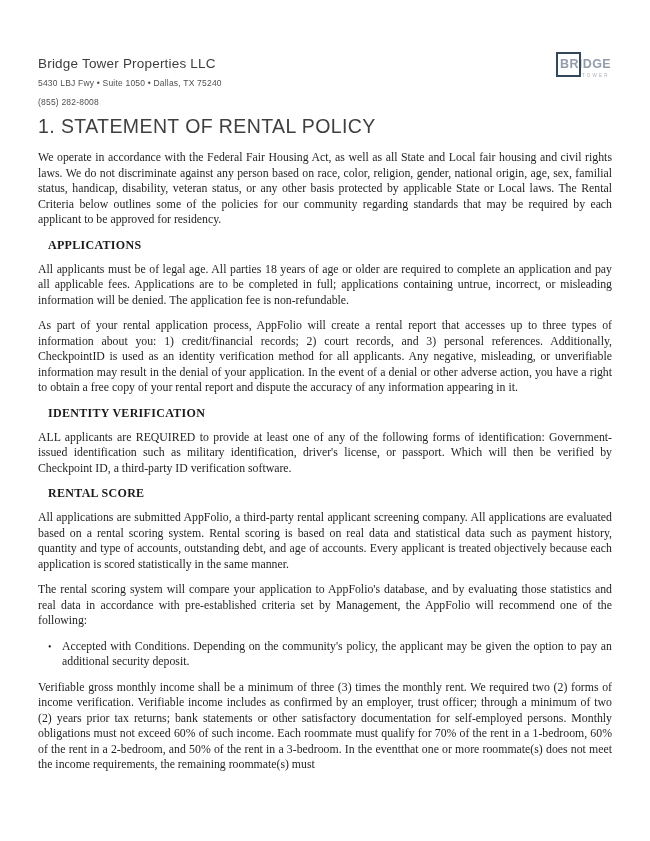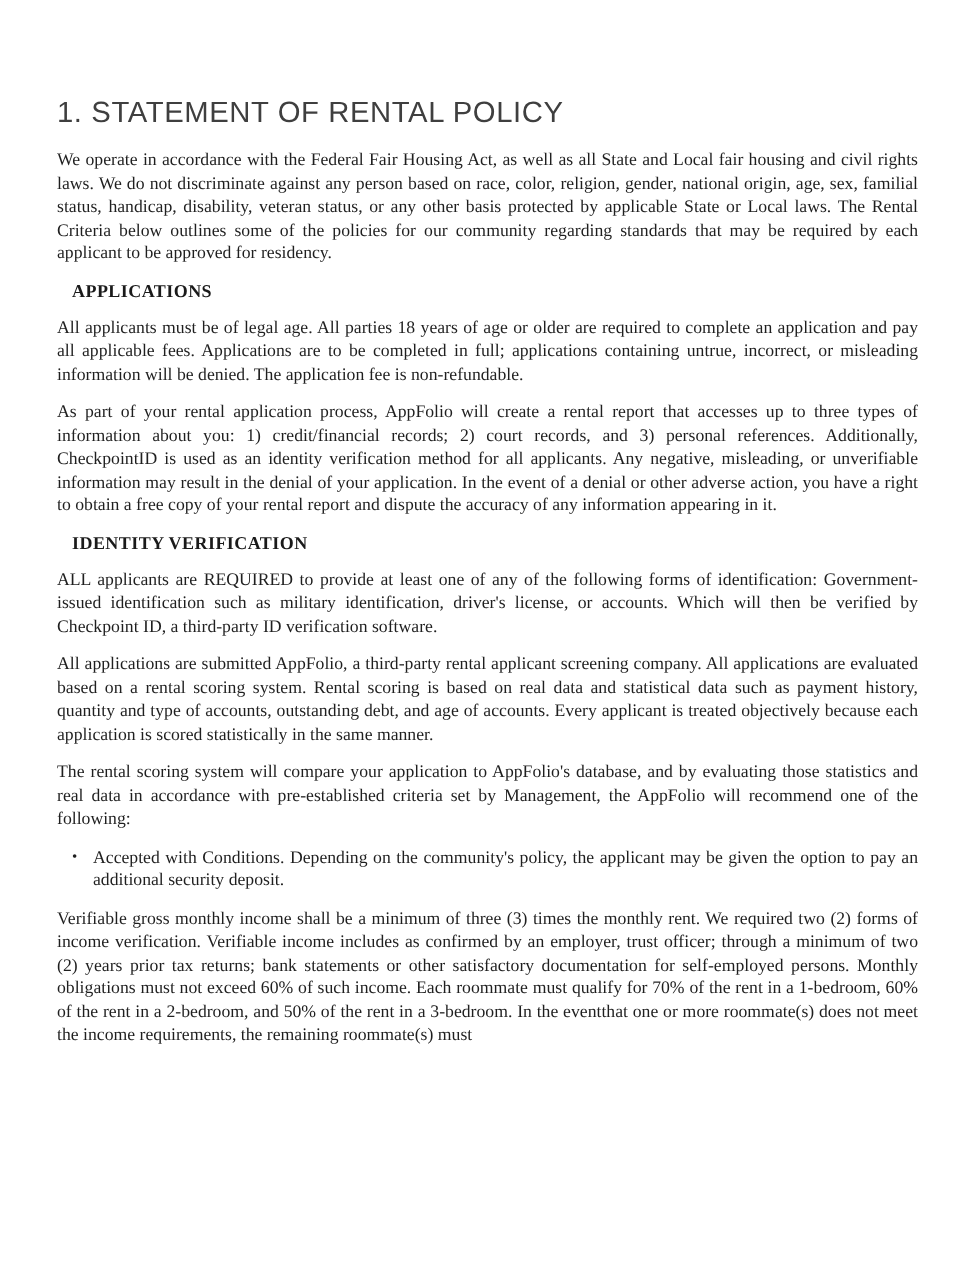--- a/index.html
+++ b/index.html
@@ -115,34 +115,47 @@
     font-size: 10px;
     line-height: 15.5px;
     color: #1f1f1f;
   }
 </style>
 </head>
 <body>
 
 <div class="page">
 
+  <div class="header">
+    <div class="company-block">
+      <div class="company-name">Bridge Tower Properties LLC</div>
+      <div class="company-address">5430 LBJ Fwy • Suite 1050 • Dallas, TX 75240</div>
+      <div class="company-phone">(855) 282-8008</div>
+    </div>
+    <div class="logo">
+      <div class="logo-frame"></div>
+      <div class="logo-word">BRIDGE</div>
+      <div class="logo-sub">TOWER</div>
+    </div>
+  </div>
 
   <div class="doc-title">1. STATEMENT OF RENTAL POLICY</div>
 
   <div class="body-text">
 
     <p class="para">We operate in accordance with the Federal Fair Housing Act, as well as all State and Local fair housing and civil rights laws. We do not discriminate against any person based on race, color, religion, gender, national origin, age, sex, familial status, handicap, disability, veteran status, or any other basis protected by applicable State or Local laws. The Rental Criteria below outlines some of the policies for our community regarding standards that may be required by each applicant to be approved for residency.</p>
 
     <div class="section-heading">APPLICATIONS</div>
     <p class="para">All applicants must be of legal age. All parties 18 years of age or older are required to complete an application and pay all applicable fees. Applications are to be completed in full; applications containing untrue, incorrect, or misleading information will be denied. The application fee is non-refundable.</p>
     <p class="para">As part of your rental application process, AppFolio will create a rental report that accesses up to three types of information about you: 1) credit/financial records; 2) court records, and 3) personal references. Additionally, CheckpointID is used as an identity verification method for all applicants. Any negative, misleading, or unverifiable information may result in the denial of your application. In the event of a denial or other adverse action, you have a right to obtain a free copy of your rental report and dispute the accuracy of any information appearing in it.</p>
 
     <div class="section-heading">IDENTITY VERIFICATION</div>
-    <p class="para">ALL applicants are REQUIRED to provide at least one of any of the following forms of identification: Government-issued identification such as military identification, driver's license, or accounts. Which will then be verified by Checkpoint ID, a third-party ID verification software.</p>
+    <p class="para">ALL applicants are REQUIRED to provide at least one of any of the following forms of identification: Government-issued identification such as military identification, driver's license, or passport. Which will then be verified by Checkpoint ID, a third-party ID verification software.</p>
 
+    <div class="section-heading">RENTAL SCORE</div>
     <p class="para">All applications are submitted AppFolio, a third-party rental applicant screening company. All applications are evaluated based on a rental scoring system. Rental scoring is based on real data and statistical data such as payment history, quantity and type of accounts, outstanding debt, and age of accounts. Every applicant is treated objectively because each application is scored statistically in the same manner.</p>
     <p class="para">The rental scoring system will compare your application to AppFolio's database, and by evaluating those statistics and real data in accordance with pre-established criteria set by Management, the AppFolio will recommend one of the following:</p>
 
     <ul class="bullets">
       <li>Accepted with Conditions. Depending on the community's policy, the applicant may be given the option to pay an additional security deposit.</li>
     </ul>
 
     <p class="para">Verifiable gross monthly income shall be a minimum of three (3) times the monthly rent. We required two (2) forms of income verification. Verifiable income includes as confirmed by an employer, trust officer; through a minimum of two (2) years prior tax returns; bank statements or other satisfactory documentation for self-employed persons. Monthly obligations must not exceed 60% of such income. Each roommate must qualify for 70% of the rent in a 1-bedroom, 60% of the rent in a 2-bedroom, and 50% of the rent in a 3-bedroom. In the eventthat one or more roommate(s) does not meet the income requirements, the remaining roommate(s) must</p>
 
   </div>

